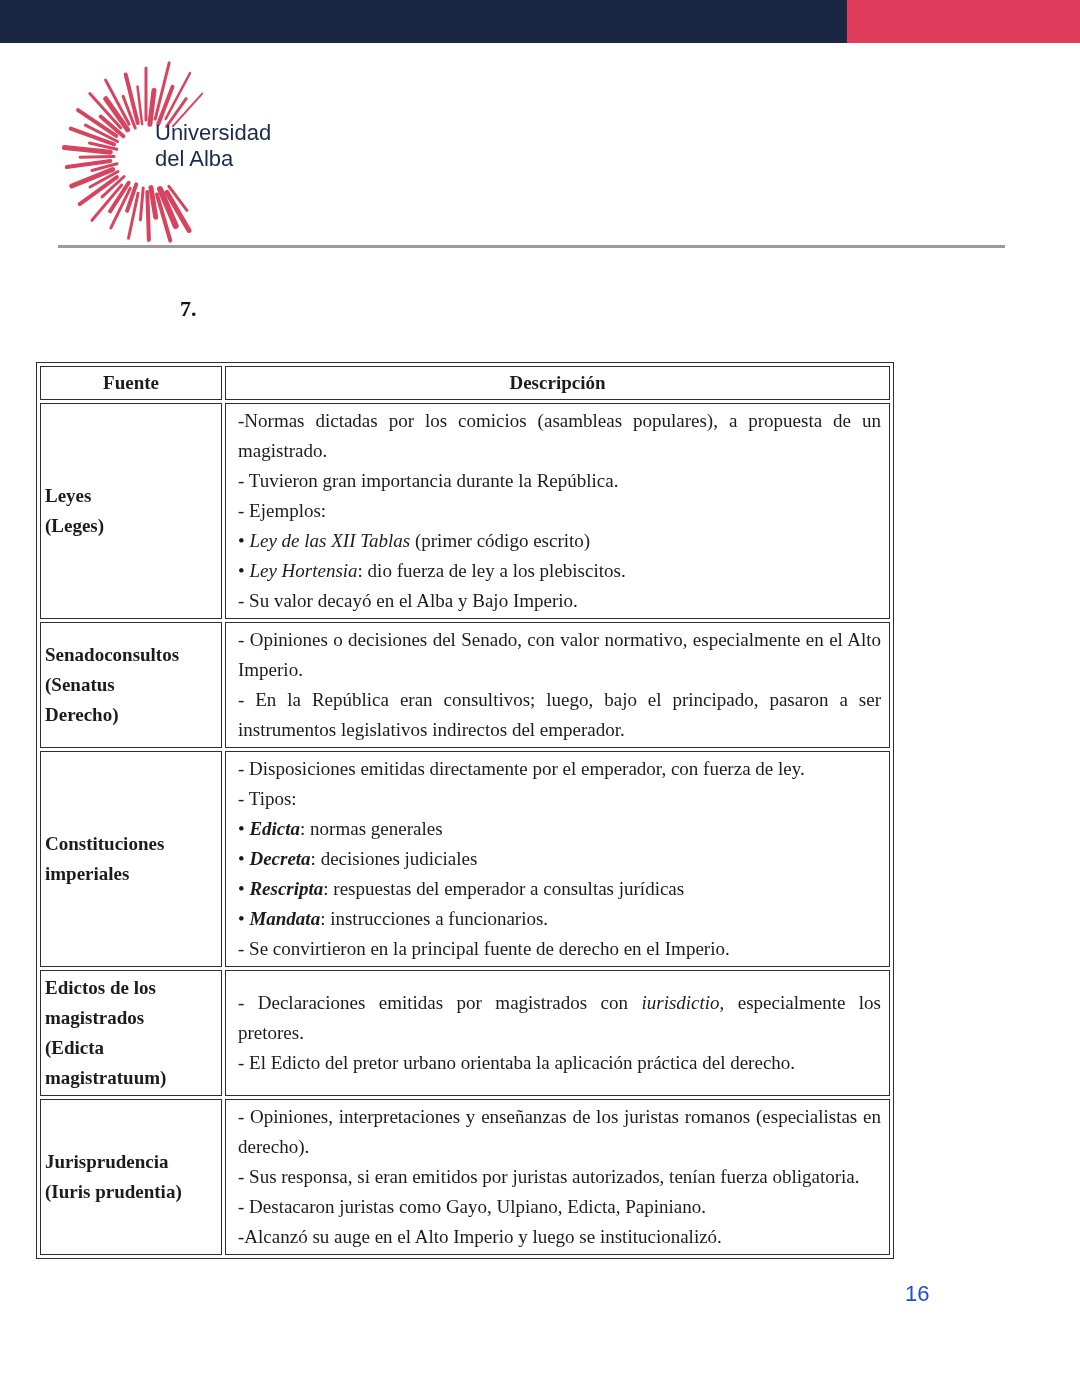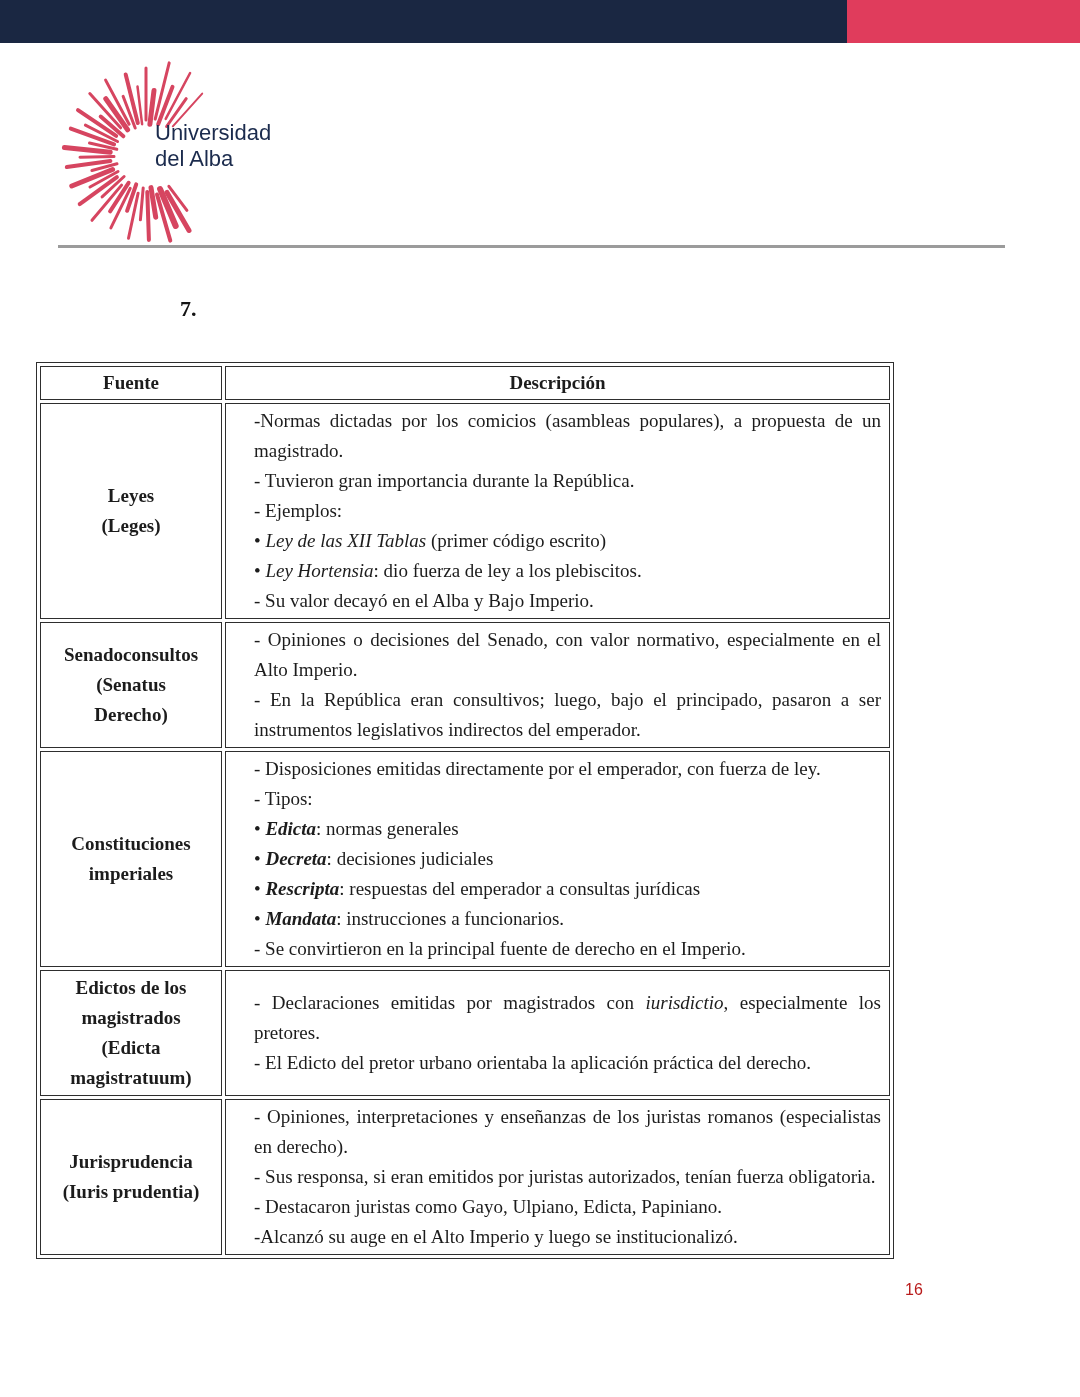--- a/index.html
+++ b/index.html
@@ -50,33 +50,33 @@
     line-height: 30px;
     table-layout: fixed;
   }
   .sources-table th {
     border: 1px solid #2e2e2e;
     font-weight: bold;
     text-align: center;
     padding: 1px 2px;
     font-size: 19px;
   }
-  .sources-table td { border: 1px solid #2e2e2e; vertical-align: middle; text-align: center; }
+  .sources-table td { border: 1px solid #2e2e2e; vertical-align: middle; }
   .col-fuente { width: 182px; }
   .cell-fuente { font-weight: bold; padding: 2px 4px; }
   .cell-desc  { padding: 2px 8px 2px 12px; text-align: justify; }
-  .cell-desc .para { text-align: justify; margin-left: 16px; }
+  .cell-desc .para { text-align: justify; }
   .i  { font-style: italic; }
   .bi { font-style: italic; font-weight: bold; }
 
   
   .pagenum {
     position: absolute; left: 905px; top: 1281px;
     font-family: "Liberation Sans", sans-serif;
-    font-size: 16px; color: #b91c1c; text-align: right;
+    font-size: 22px; color: #1d4ed8; text-align: right;
   }
 </style>
 </head>
 <body>
 
 <div class="page">
 
   <div class="topbar">
     <div class="topbar-navy" style="background: rgb(26, 39, 66);"></div>
     <div class="topbar-red" style="background: rgb(224, 60, 92);"></div>

